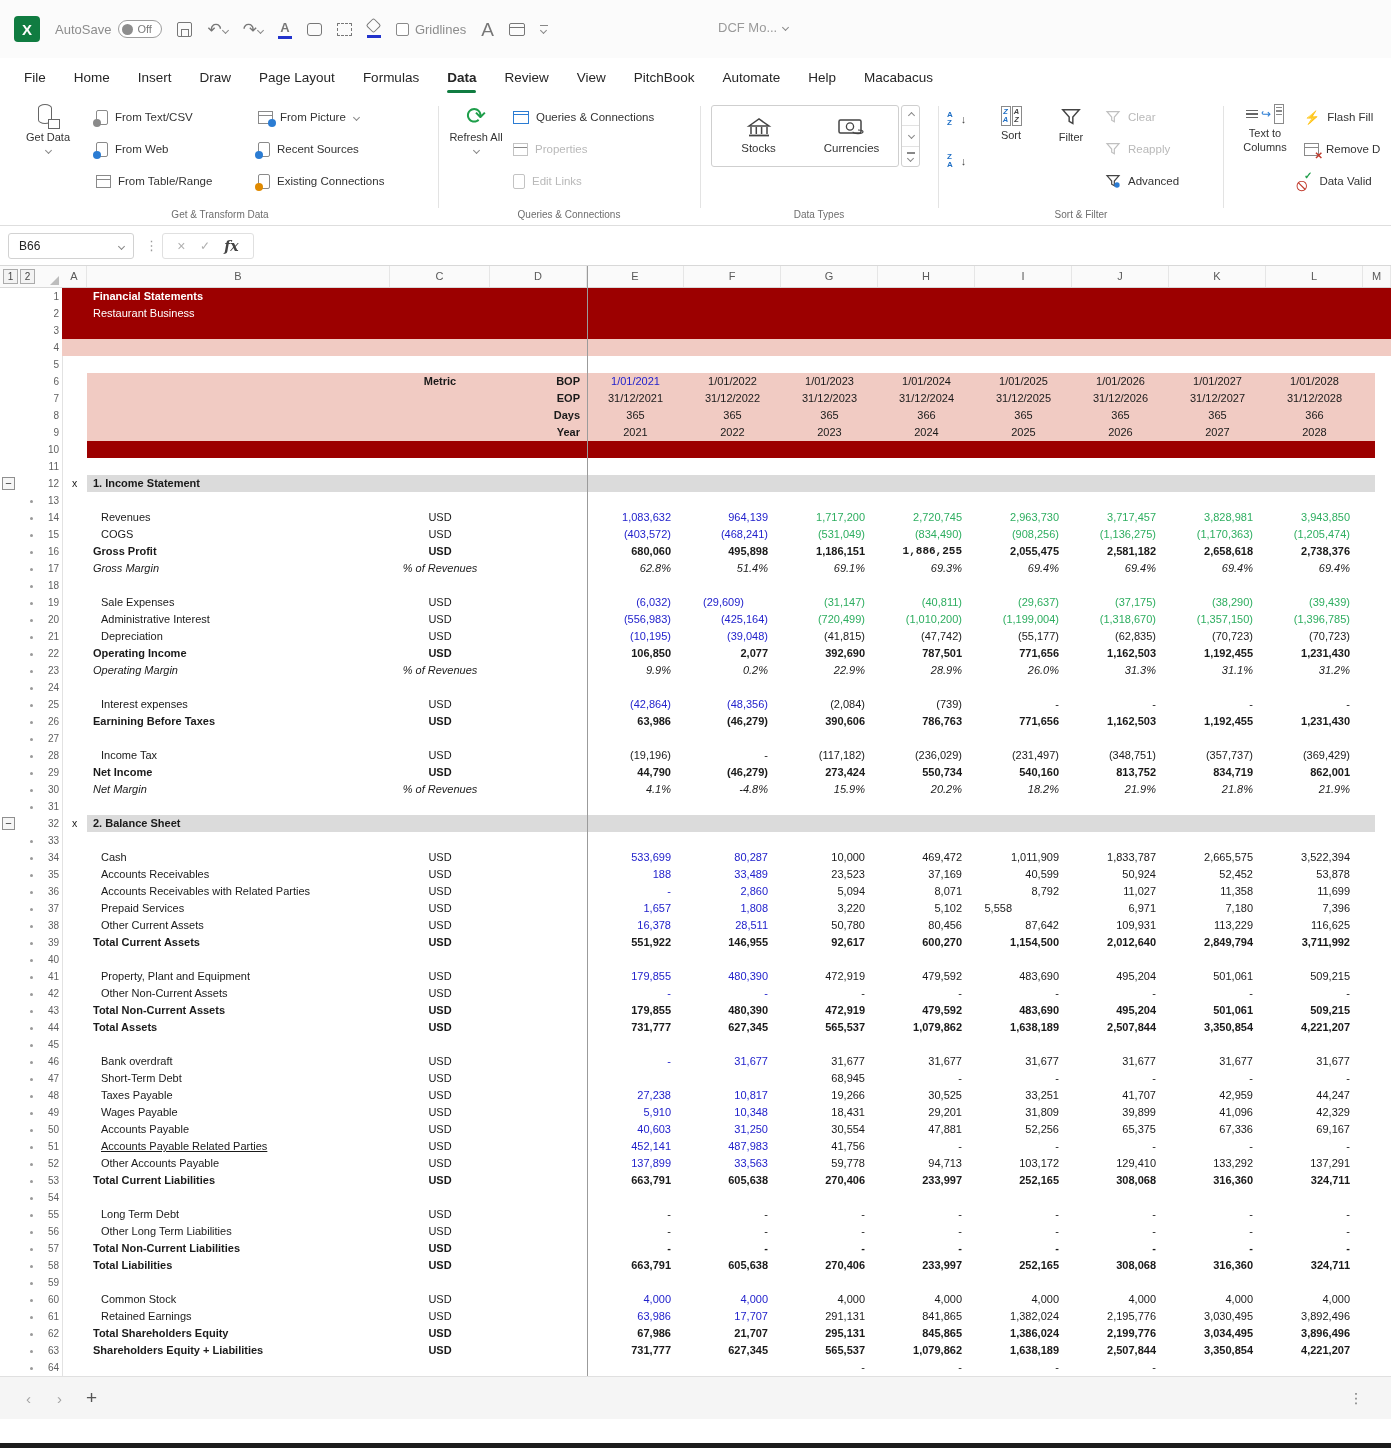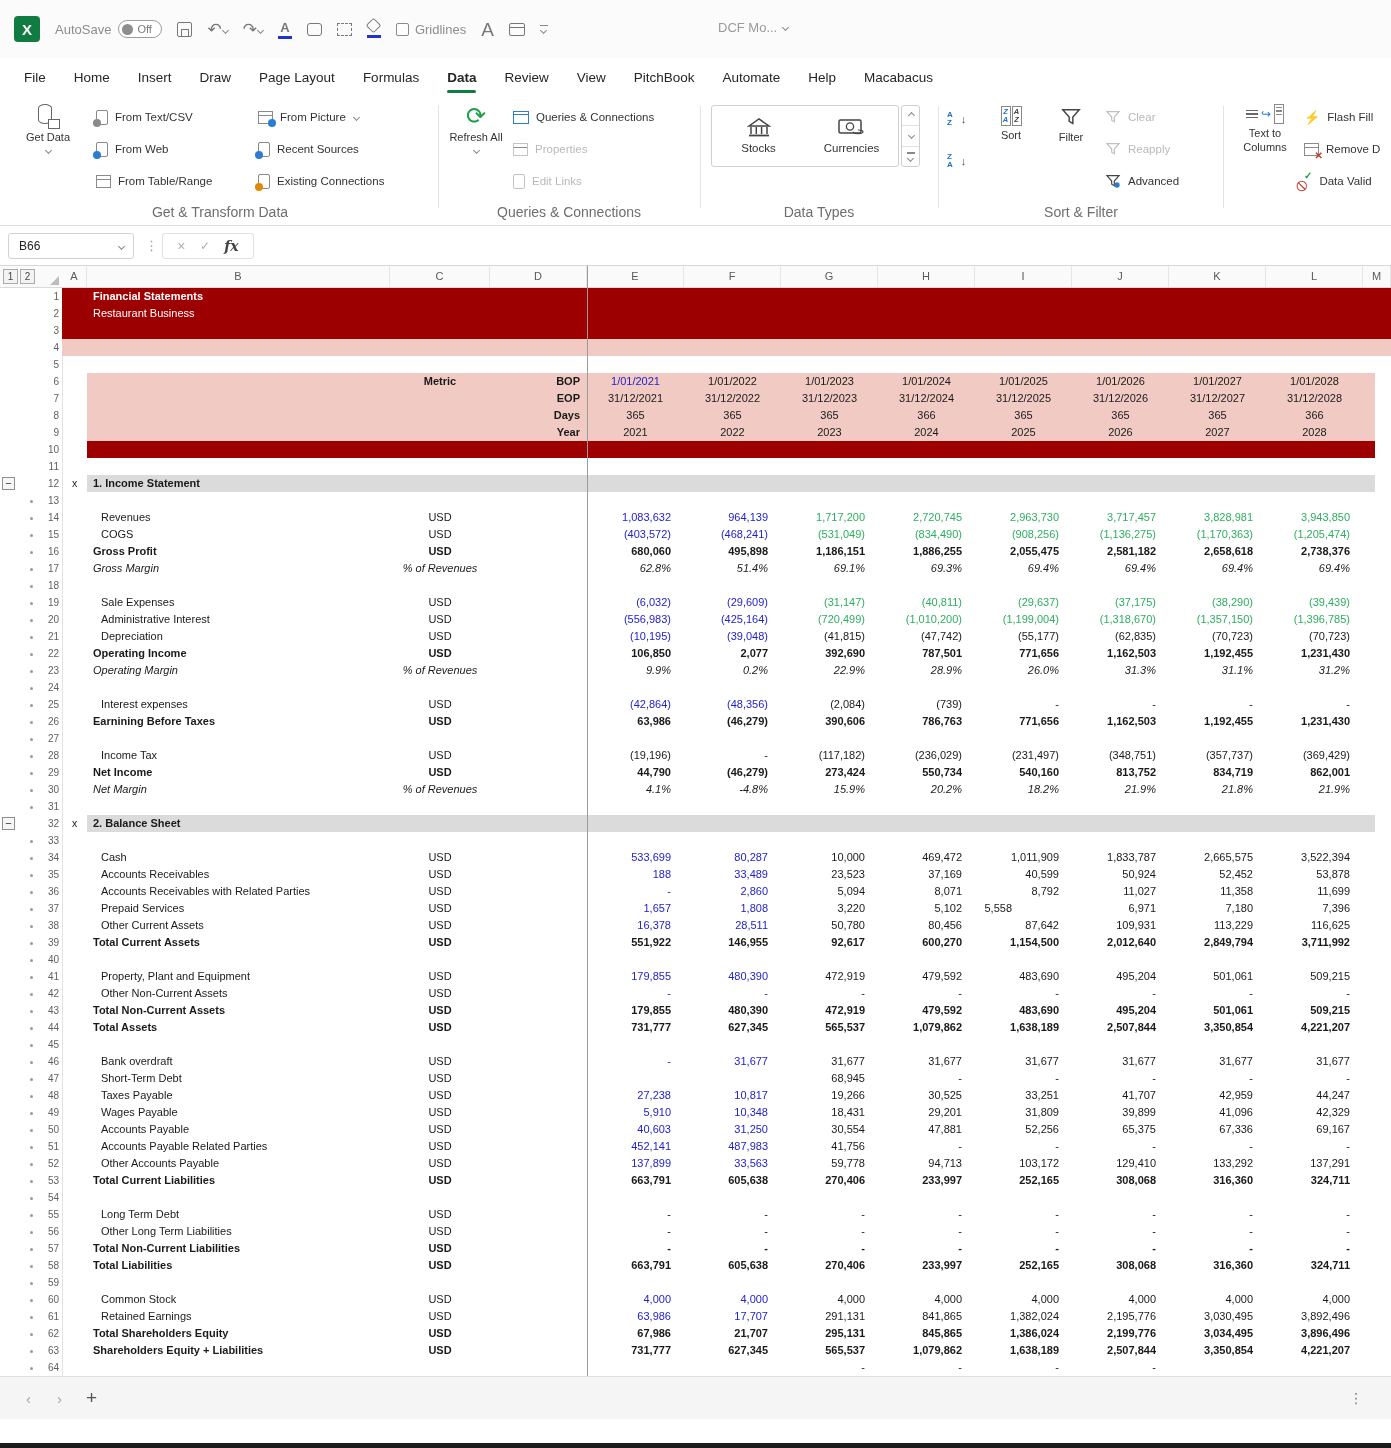--- a/index.html
+++ b/index.html
@@ -39,21 +39,21 @@
 
   
   .menubar{position:absolute;top:58px;left:0;width:100%;height:38px;display:flex;align-items:stretch;gap:28px;padding-left:24px;font-size:13.5px;color:#262626;background:#fff}
   .mitem{display:flex;align-items:center;position:relative;cursor:default}
   .mitem.active{font-weight:bold}
   .mitem.active::after{content:"";position:absolute;left:0;right:0;bottom:3px;height:3px;background:var(--xlgreen);border-radius:2px}
 
   
   .ribbon{position:absolute;top:96px;left:0;width:100%;height:130px;background:#fff;border-bottom:1px solid #dedede}
   .rgroup{position:absolute;top:0;height:129px}
-  .glabel{position:absolute;bottom:5px;left:0;right:0;text-align:center;font-size:14px;color:#6e6e6e;white-space:nowrap}
+  .glabel{position:absolute;bottom:5px;left:0;right:0;text-align:center;font-size:10px;color:#6e6e6e;white-space:nowrap}
   .rsep{position:absolute;top:10px;height:102px;width:1px;background:#e3e3e3}
   .bigbtn{position:absolute;display:flex;flex-direction:column;align-items:center;gap:3px;text-align:center;font-size:11px;color:#333;line-height:1.25}
   .smallbtn{position:absolute;display:flex;align-items:center;gap:7px;font-size:11.5px;color:#333;height:26px;white-space:nowrap}
   .dis{color:#b9b9b9}
   .doc{width:12px;height:15px;border:1.5px solid #8a8a8a;border-radius:2px;position:relative;flex:0 0 auto}
   .doc .bdg{position:absolute;left:-4px;bottom:-3px;width:8px;height:8px;border-radius:50%}
   .gridico{width:15px;height:13px;border:1.5px solid #8a8a8a;position:relative;flex:0 0 auto}
   .gridico::after{content:"";position:absolute;left:0;top:3px;width:100%;height:1.2px;background:#8a8a8a}
   .gridico .bdg{position:absolute;right:-4px;bottom:-4px;width:8px;height:8px;border-radius:50%}
   .dbico{width:20px;height:24px;position:relative}
@@ -548,21 +548,21 @@
             <div class="vcell cg" style="left: 1266px;">(1,205,474)</div>
           </div>
           <div class="srow" style="top: 255px;">
             <div class="odot"></div>
             <div class="rnum">16</div>
             <div class="blabel b" style="padding-left: 6px;">Gross Profit</div>
             <div class="ccell b">USD</div>
             <div class="vcell ck b" style="left: 587px;">680,060</div>
             <div class="vcell ck b" style="left: 684px;">495,898</div>
             <div class="vcell ck b" style="left: 781px;">1,186,151</div>
-            <div class="vcell ck b" style="left: 878px;">1,886,255</div>
+            <div class="vcell ck b" style="left: 878px; font-family: Liberation Mono, monospace;">1,886,255</div>
             <div class="vcell ck b" style="left: 975px;">2,055,475</div>
             <div class="vcell ck b" style="left: 1072px;">2,581,182</div>
             <div class="vcell ck b" style="left: 1169px;">2,658,618</div>
             <div class="vcell ck b" style="left: 1266px;">2,738,376</div>
           </div>
           <div class="srow" style="top: 272px; padding-left: 20px;">
             <div class="odot"></div>
             <div class="rnum">17</div>
             <div class="blabel i" style="padding-left: 6px;">Gross Margin</div>
             <div class="ccell i">% of Revenues</div>
@@ -578,21 +578,21 @@
           <div class="srow" style="top: 289px;">
             <div class="odot"></div>
             <div class="rnum">18</div>
           </div>
           <div class="srow" style="top: 306px;">
             <div class="odot"></div>
             <div class="rnum">19</div>
             <div class="blabel" style="padding-left: 14px;">Sale Expenses</div>
             <div class="ccell">USD</div>
             <div class="vcell cb" style="left: 587px;">(6,032)</div>
-            <div class="vcell cb" style="left: 684px;">(29,609)</div>
+            <div class="vcell cb" style="left: 660px;">(29,609)</div>
             <div class="vcell cg" style="left: 781px;">(31,147)</div>
             <div class="vcell cg" style="left: 878px;">(40,811)</div>
             <div class="vcell cg" style="left: 975px;">(29,637)</div>
             <div class="vcell cg" style="left: 1072px;">(37,175)</div>
             <div class="vcell cg" style="left: 1169px;">(38,290)</div>
             <div class="vcell cg" style="left: 1266px;">(39,439)</div>
           </div>
           <div class="srow" style="top: 323px;">
             <div class="odot"></div>
             <div class="rnum">20</div>
@@ -954,21 +954,21 @@
             <div class="vcell ck" style="left: 781px;">30,554</div>
             <div class="vcell ck" style="left: 878px;">47,881</div>
             <div class="vcell ck" style="left: 975px;">52,256</div>
             <div class="vcell ck" style="left: 1072px;">65,375</div>
             <div class="vcell ck" style="left: 1169px;">67,336</div>
             <div class="vcell ck" style="left: 1266px;">69,167</div>
           </div>
           <div class="srow" style="top: 850px;">
             <div class="odot"></div>
             <div class="rnum">51</div>
-            <div class="blabel" style="padding-left: 14px;">Accounts Payable Related Parties</div>
+            <div class="blabel" style="padding-left: 14px; text-decoration: underline;">Accounts Payable Related Parties</div>
             <div class="ccell">USD</div>
             <div class="vcell cb" style="left: 587px;">452,141</div>
             <div class="vcell cb" style="left: 684px;">487,983</div>
             <div class="vcell ck" style="left: 781px;">41,756</div>
             <div class="vcell ck" style="left: 878px;">-</div>
             <div class="vcell ck" style="left: 975px;">-</div>
             <div class="vcell ck" style="left: 1072px;">-</div>
             <div class="vcell ck" style="left: 1169px;">-</div>
             <div class="vcell ck" style="left: 1266px;">-</div>
           </div>

